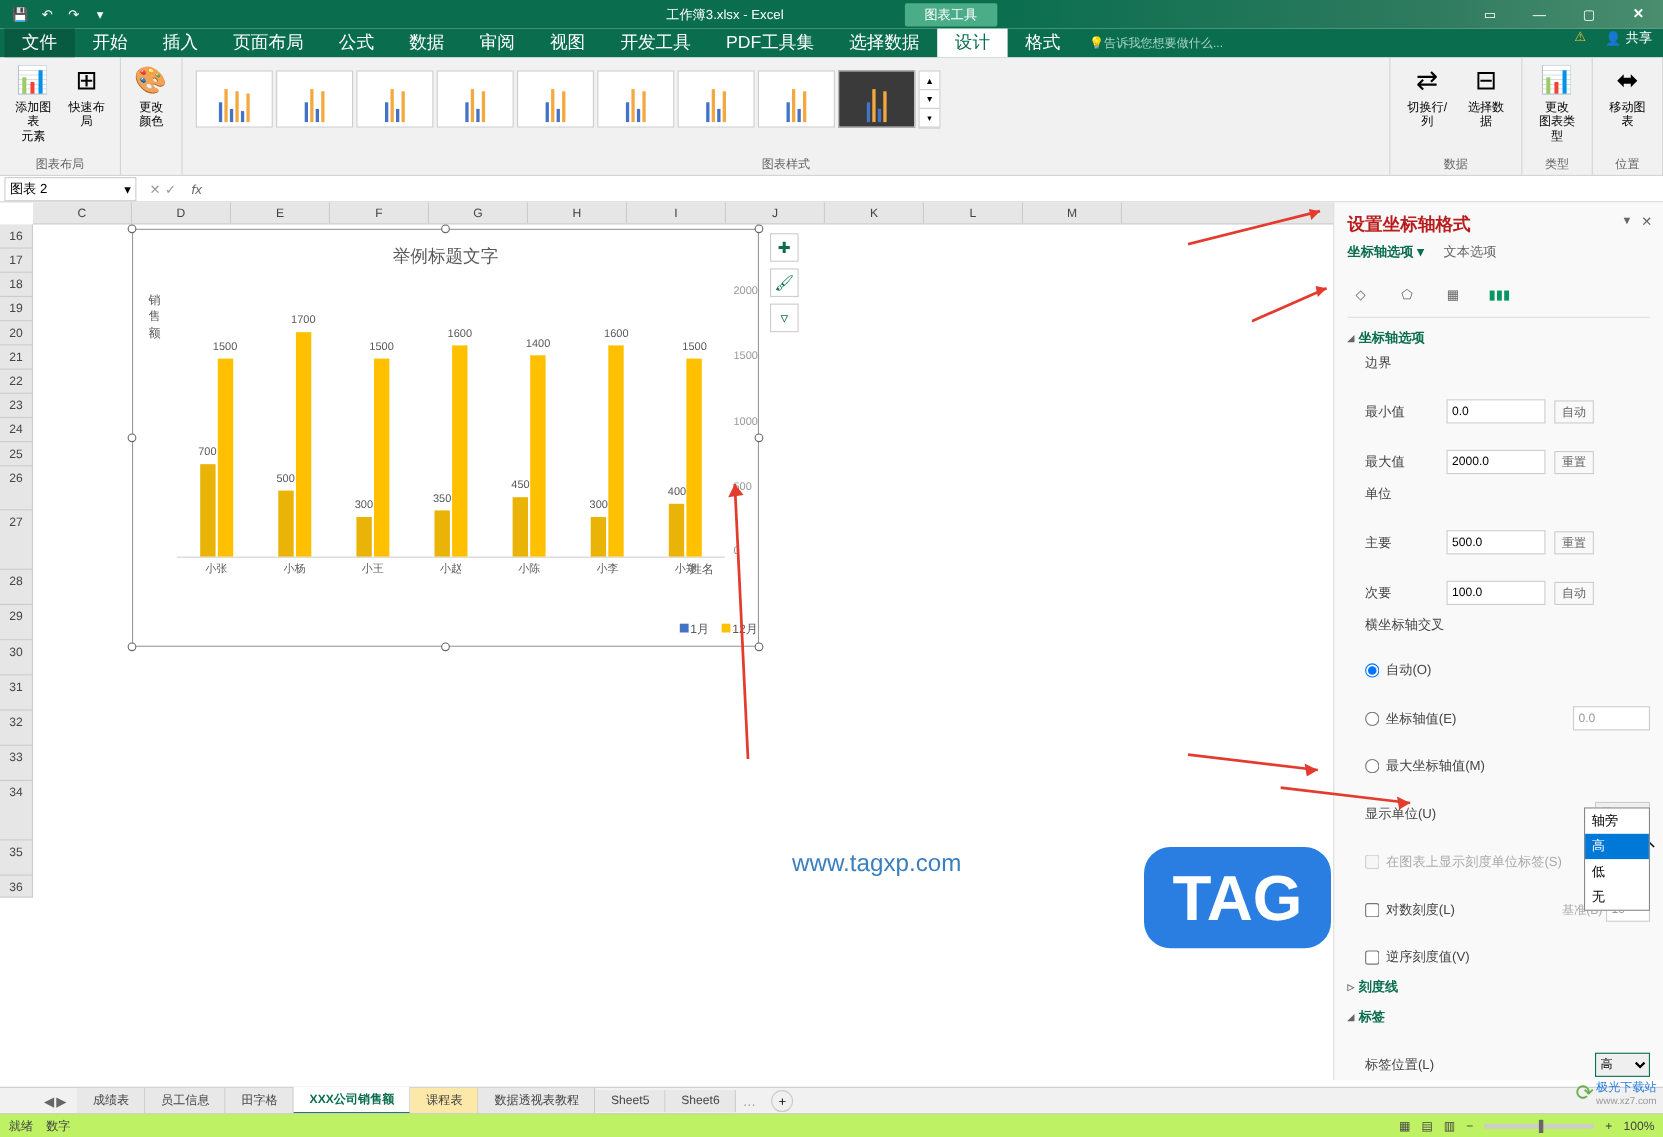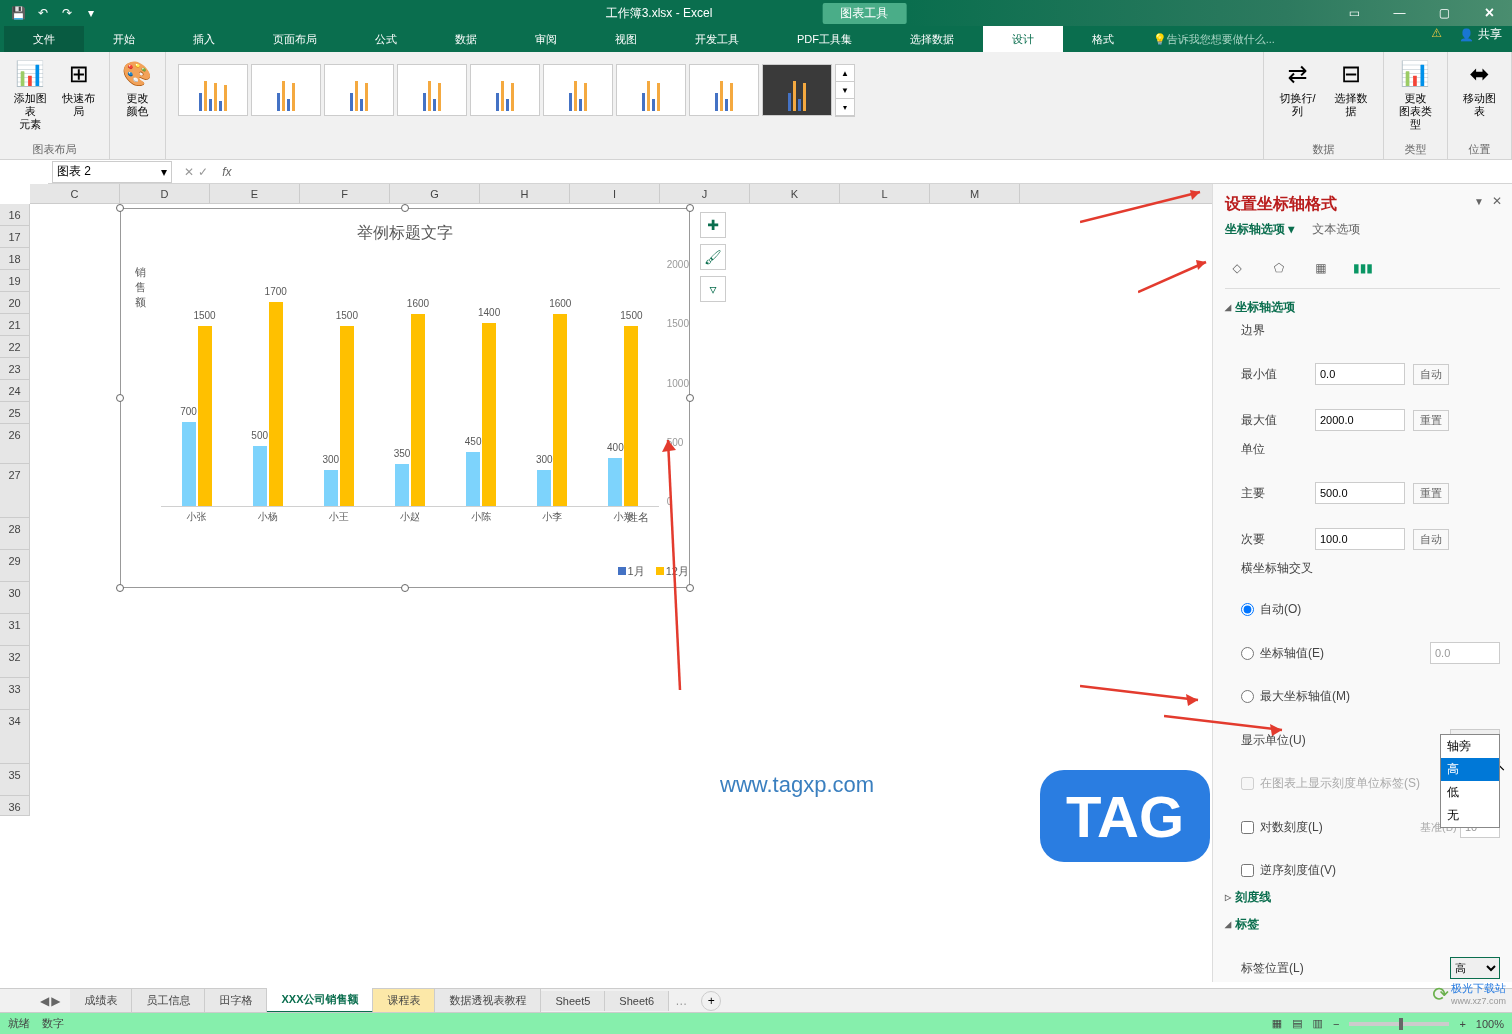--- a/index.html
+++ b/index.html
@@ -10,21 +10,21 @@
 .title-bar .qat { display: flex; gap: 2px; padding-left: 8px; }
 .title-bar .qat-btn { width: 22px; height: 22px; display: flex; align-items: center; justify-content: center; color: #fff; }
 .title-bar .title { position: absolute; left: 50%; transform: translateX(-50%); font-size: 12px; display: flex; align-items: center; gap: 30px; }
 .title-bar .title .context-tab { background: #4aad88; padding: 2px 18px; border-radius: 2px; margin-left: 80px; }
 .title-bar .win-controls { position: absolute; right: 0; display: flex; }
 .title-bar .win-btn { width: 45px; height: 26px; display: flex; align-items: center; justify-content: center; color: #fff; }
 .title-bar .win-btn.close { font-size: 16px; font-weight: bold; }
 
 
 .ribbon-tabs { height: 26px; background: #0a6e4e; display: flex; align-items: stretch; color: #fff; padding-left: 4px; position: relative; }
-.ribbon-tab { padding: 0 29px; display: flex; align-items: center; font-size: 11px; cursor: pointer; }
+.ribbon-tab { padding: 0 16px; display: flex; align-items: center; font-size: 16px; cursor: pointer; }
 .ribbon-tab.active { background: #fff; color: #0a6e4e; }
 .ribbon-tab.file { background: #085b41; }
 .ribbon-tabs .tell-me { margin-left: 10px; color: #a8d4c4; font-size: 11px; display: flex; align-items: center; }
 .ribbon-tabs .share { position: absolute; right: 10px; display: flex; align-items: center; gap: 4px; }
 .ribbon-tabs .warn { position: absolute; right: 70px; color: #f4c842; display: flex; align-items: center; }
 
 
 .ribbon { height: 108px; background: #f1f1f1; border-bottom: 1px solid #d4d4d4; display: flex; }
 .ribbon-group { border-right: 1px solid #d4d4d4; padding: 4px 8px 0; display: flex; flex-direction: column; position: relative; }
 .ribbon-group-label { position: absolute; bottom: 2px; left: 0; right: 0; text-align: center; font-size: 11px; color: #666; }
@@ -33,21 +33,21 @@
 .ribbon-row { display: flex; gap: 4px; }
 .style-gallery { display: flex; gap: 3px; flex-wrap: nowrap; padding: 8px 4px; }
 .style-item { width: 70px; height: 52px; border: 1px solid #ccc; background: #fff; display: flex; align-items: flex-end; justify-content: center; gap: 2px; padding: 4px; }
 .style-item.dark { background: #3a3a3a; }
 .mini-bar { width: 3px; background: #f4a940; }
 .mini-bar.blue { background: #4472c4; }
 .gallery-nav { width: 20px; display: flex; flex-direction: column; justify-content: center; border: 1px solid #ccc; background: #fff; }
 .gallery-nav-btn { height: 17px; border-bottom: 1px solid #ccc; display: flex; align-items: center; justify-content: center; font-size: 8px; }
 
 
-.formula-bar { height: 24px; border-bottom: 1px solid #d4d4d4; display: flex; align-items: center; background: #fff; margin-left: 48px; }
+.formula-bar { height: 24px; border-bottom: 1px solid #d4d4d4; display: flex; align-items: center; background: #fff; }
 .name-box { width: 120px; height: 22px; border: 1px solid #ccc; margin: 0 4px; padding: 0 4px; display: flex; align-items: center; justify-content: space-between; font-size: 12px; }
 .fx-btns { display: flex; gap: 4px; padding: 0 8px; color: #999; }
 .fx-label { font-style: italic; font-size: 12px; color: #666; padding: 0 6px; }
 
 
 .grid-area { position: relative; height: 708px; display: flex; }
 .col-headers { height: 20px; display: flex; background: #e6e6e6; border-bottom: 1px solid #ccc; }
 .col-header { border-right: 1px solid #ccc; text-align: center; font-size: 11px; color: #444; line-height: 20px; }
 .row-headers { width: 30px; background: #e6e6e6; border-right: 1px solid #ccc; }
 .row-header { height: 22px; border-bottom: 1px solid #ccc; text-align: center; font-size: 11px; color: #444; line-height: 22px; }
@@ -59,21 +59,21 @@
 .chart-obj .h-bl { left: -5px; bottom: -5px; } .chart-obj .h-br { right: -5px; bottom: -5px; }
 .chart-obj .h-t { left: 50%; top: -5px; margin-left: -4px; } .chart-obj .h-b { left: 50%; bottom: -5px; margin-left: -4px; }
 .chart-obj .h-l { left: -5px; top: 50%; margin-top: -4px; } .chart-obj .h-r { right: -5px; top: 50%; margin-top: -4px; }
 .chart-title { text-align: center; font-size: 16px; color: #595959; padding: 14px 0 6px; }
 .chart-plot { position: absolute; left: 40px; top: 50px; right: 30px; bottom: 80px; }
 .chart-y-label { position: absolute; left: 14px; top: 56px; font-size: 11px; color: #595959; writing-mode: horizontal-tb; }
 .chart-x-label { position: absolute; right: 40px; bottom: 62px; font-size: 11px; color: #595959; }
 .chart-bars { position: absolute; inset: 0; display: flex; align-items: flex-end; justify-content: space-around; border-bottom: 1px solid #d0d0d0; }
 .bar-group { display: flex; gap: 2px; align-items: flex-end; position: relative; width: 50px; justify-content: center; }
 .bar { width: 14px; position: relative; }
-.bar.blue { background: #7dd3fc; margin-top: 36px; }
+.bar.blue { background: #eab308; margin-top: 36px; }
 .bar.yellow { background: #ffc000; }
 .bar-label { position: absolute; top: -16px; left: 50%; transform: translateX(-50%); font-size: 10px; color: #595959; white-space: nowrap; }
 .cat-label { position: absolute; bottom: -18px; left: 50%; transform: translateX(-50%); font-size: 10px; color: #595959; white-space: nowrap; }
 .y-ticks { position: absolute; right: -30px; top: 0; bottom: 0; display: flex; flex-direction: column; justify-content: space-between; font-size: 10px; color: #999; text-align: left; }
 .chart-legend { position: absolute; bottom: 8px; left: 0; right: 0; text-align: right; font-size: 11px; color: #595959; }
 .legend-box { display: inline-block; width: 8px; height: 8px; margin: 0 2px 0 8px; }
 
 
 .chart-side-btns { position: absolute; left: 700px; top: 28px; display: flex; flex-direction: column; gap: 6px; }
 .chart-side-btn { width: 26px; height: 26px; border: 1px solid #ccc; background: #fff; display: flex; align-items: center; justify-content: center; font-size: 14px; color: #0a6e4e; }
@@ -105,21 +105,21 @@
 
 
 .sheet-tabs { position: absolute; bottom: 22px; left: 0; right: 0; height: 24px; background: #f1f1f1; border-top: 1px solid #ccc; display: flex; align-items: center; padding-left: 30px; }
 .sheet-nav { display: flex; gap: 2px; padding: 0 10px; color: #666; }
 .sheet-tab { padding: 4px 14px; border-right: 1px solid #ccc; font-size: 11px; background: #fff; color: #0a6e4e; }
 .sheet-tab.active { border-bottom: 2px solid #0a6e4e; font-weight: bold; background: #fff; }
 .sheet-tab.inactive { background: #e8e8e8; color: #444; }
 .sheet-add { width: 20px; height: 20px; border: 1px solid #ccc; border-radius: 50%; display: flex; align-items: center; justify-content: center; margin-left: 8px; font-size: 12px; }
 
 
-.status-bar { position: absolute; bottom: 0; left: 0; right: 0; height: 22px; background: #86efac; border-top: 1px solid #ccc; display: flex; align-items: center; font-size: 11px; color: #444; padding: 0 8px; }
+.status-bar { position: absolute; bottom: 0; left: 0; right: 0; height: 22px; background: #bef264; border-top: 1px solid #ccc; display: flex; align-items: center; font-size: 11px; color: #444; padding: 0 8px; }
 .status-bar .right { margin-left: auto; display: flex; align-items: center; gap: 10px; }
 .zoom-slider { width: 100px; height: 4px; background: #ccc; position: relative; }
 .zoom-slider .thumb { position: absolute; left: 50%; top: -4px; width: 4px; height: 12px; background: #666; }
 
 
 .watermark { position: absolute; left: 720px; top: 770px; font-family: "SimHei", sans-serif; }
 .watermark .cn { font-size: 48px; font-weight: 900; color: #e33b2e; letter-spacing: 2px; }
 .watermark .en { font-size: 22px; color: #3a7fbf; margin-top: 2px; }
 .tag-badge { position: absolute; left: 1040px; top: 770px; width: 170px; height: 92px; border-radius: 24px; background: #2a7de1; color: #fff; display: flex; align-items: center; justify-content: center; font-size: 58px; font-weight: 900; font-family: Arial; }
 .jg-logo { position: absolute; right: 6px; bottom: 28px; font-size: 11px; color: #2a7de1; display: flex; align-items: center; gap: 2px; }
@@ -253,20 +253,21 @@
           <div class="mini-bar" style="height:30px"></div>
           <div class="mini-bar blue" style="height:12px"></div>
           <div class="mini-bar" style="height:28px"></div>
         </div>
       <div class="gallery-nav">
         <div class="gallery-nav-btn">▲</div>
         <div class="gallery-nav-btn">▼</div>
         <div class="gallery-nav-btn">▾</div>
       </div>
     </div>
+    <div class="ribbon-group-label">图表样式</div>
   </div>
   <div class="ribbon-group" style="width:120px">
     <div class="ribbon-row">
       <div class="ribbon-big-btn">
         <div class="icon">⇄</div>
         <div>切换行/列</div>
       </div>
       <div class="ribbon-big-btn">
         <div class="icon">⊟</div>
         <div>选择数据</div>

